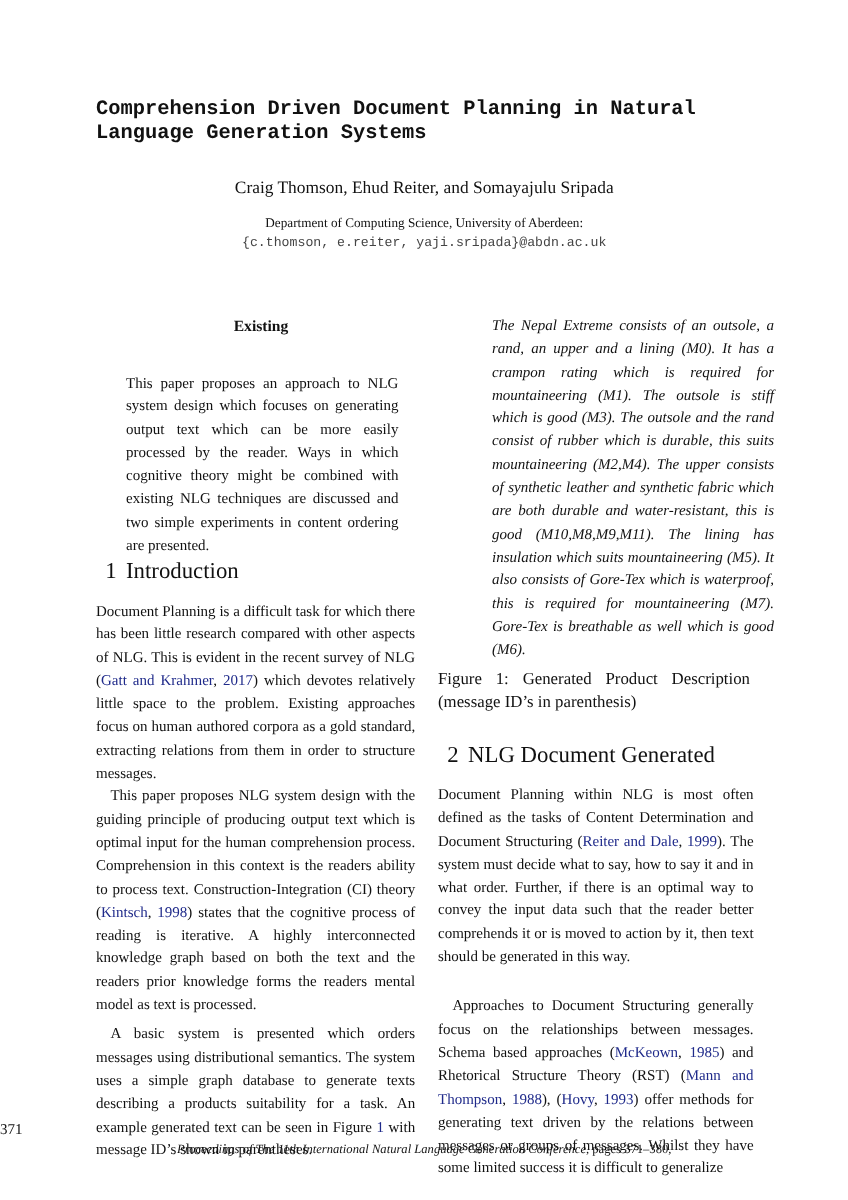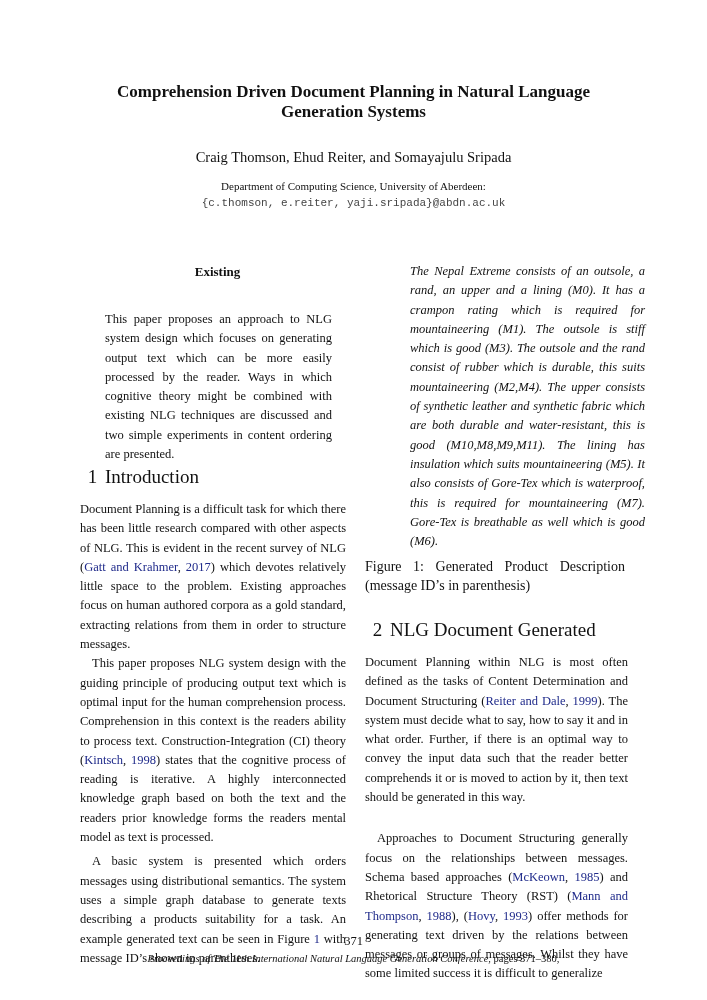--- a/index.html
+++ b/index.html
@@ -2,21 +2,21 @@
 <html><head>
 <meta charset="utf-8">
 <style>
   html, body { margin: 0; padding: 0; background: #ffffff; }
   body {
     width: 707px; height: 1000px; position: relative; overflow: hidden;
     font-family: "Liberation Serif", "DejaVu Serif", serif; color: #111;
   }
   .title {
     position: absolute; left: 80px; top: 82px; width: 547px;
-    text-align: center; font-weight: bold; font-size: 17px; line-height: 20px;
+    text-align: left; font-weight: bold; font-size: 17px; line-height: 20px; font-family: Liberation Mono, monospace;
   }
   .authors {
     position: absolute; left: 80px; top: 149px; width: 547px;
     text-align: center; font-size: 14.5px;
   }
   .affil {
     position: absolute; left: 80px; top: 180px; width: 547px;
     text-align: center; font-size: 11px;
   }
   .email {
@@ -43,21 +43,21 @@
   .fig-text {
     position: absolute; left: 390px; top: 262px; width: 235px;
     font-style: italic; font-size: 12.5px; line-height: 19.3px; text-align: justify; margin-left: 20px;
   }
   .caption {
     position: absolute; left: 365px; top: 557px; width: 260px;
     font-size: 14px; line-height: 19.3px; text-align: justify;
   }
   .page-num {
     position: absolute; left: 0; top: 934px; width: 707px;
-    text-align: center; font-size: 12.5px;
+    font-size: 12.5px;
   }
   .footer {
     position: absolute; left: 80px; top: 953px; width: 547px;
     text-align: center; font-size: 10.5px; line-height: 12px;
   }
   .footer .it { font-style: italic; }
 </style>
 </head>
 <body>
 

